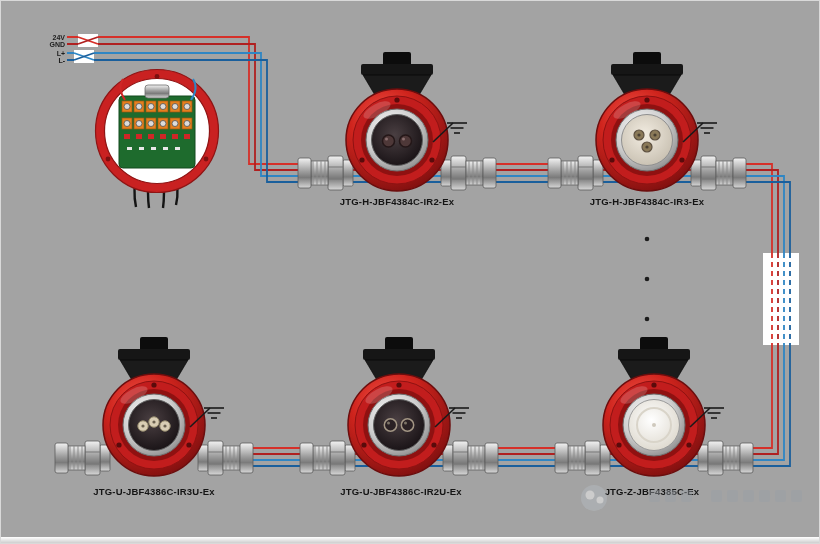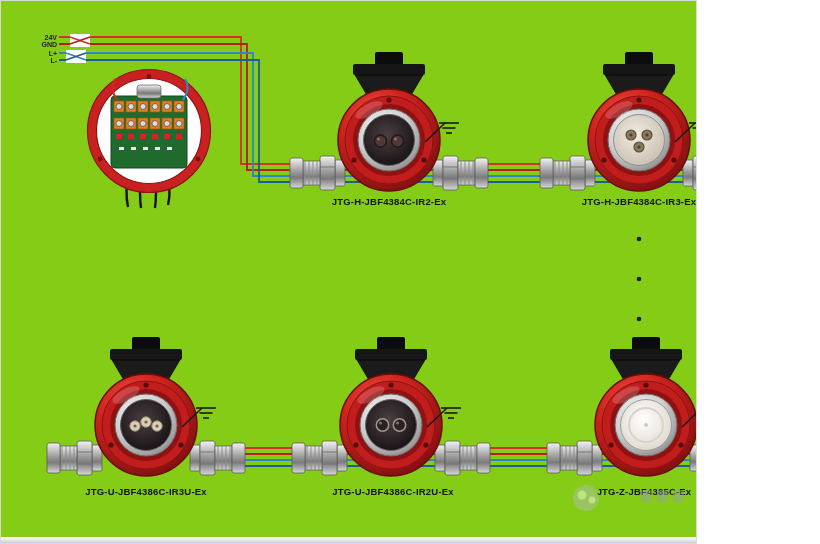--- a/index.html
+++ b/index.html
@@ -1,19 +1,20 @@
 <!DOCTYPE html>
 <html><head>
 <meta charset="utf-8">
 <style>
   html,body{margin:0;padding:0;background:#ffffff;}
   .canvas{
-    position:relative;width:697px;height:544px;background:#84cc16;
+    position:relative;width:820px;height:544px;background:#a3a3a3;
     border:1px solid #d9d9d9;box-sizing:border-box;overflow:hidden;
     font-family:"Liberation Sans", sans-serif;
+    padding-left:8px;
   }
   svg{display:block;}
   .det-lbl{font:bold 9.5px "Liberation Sans", sans-serif;fill:#141414;letter-spacing:.2px;}
   .feed-lbl{font:bold 7px "Liberation Sans", sans-serif;fill:#1d1d1d;}
   .bottom-shade{position:absolute;left:0;right:0;bottom:0;height:6px;
     background:linear-gradient(#ffffff,#cfcfcf);}
 </style>
 </head>
 <body>
 

